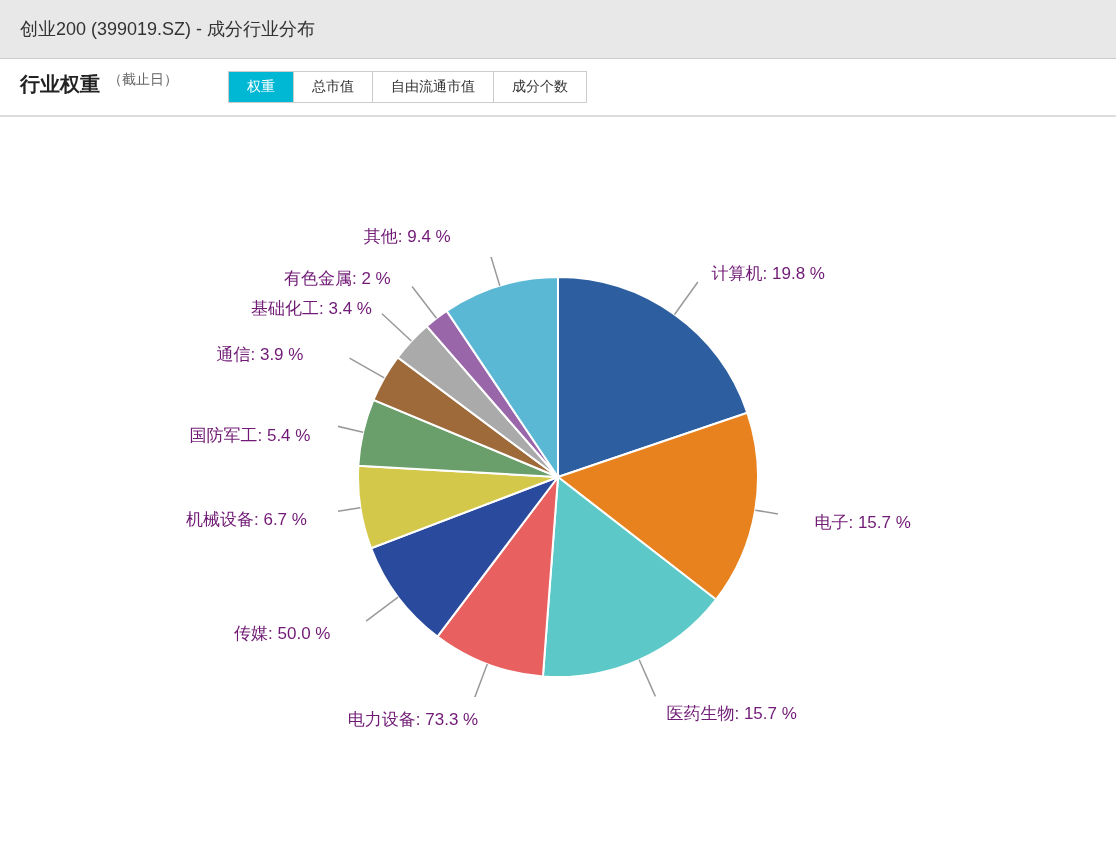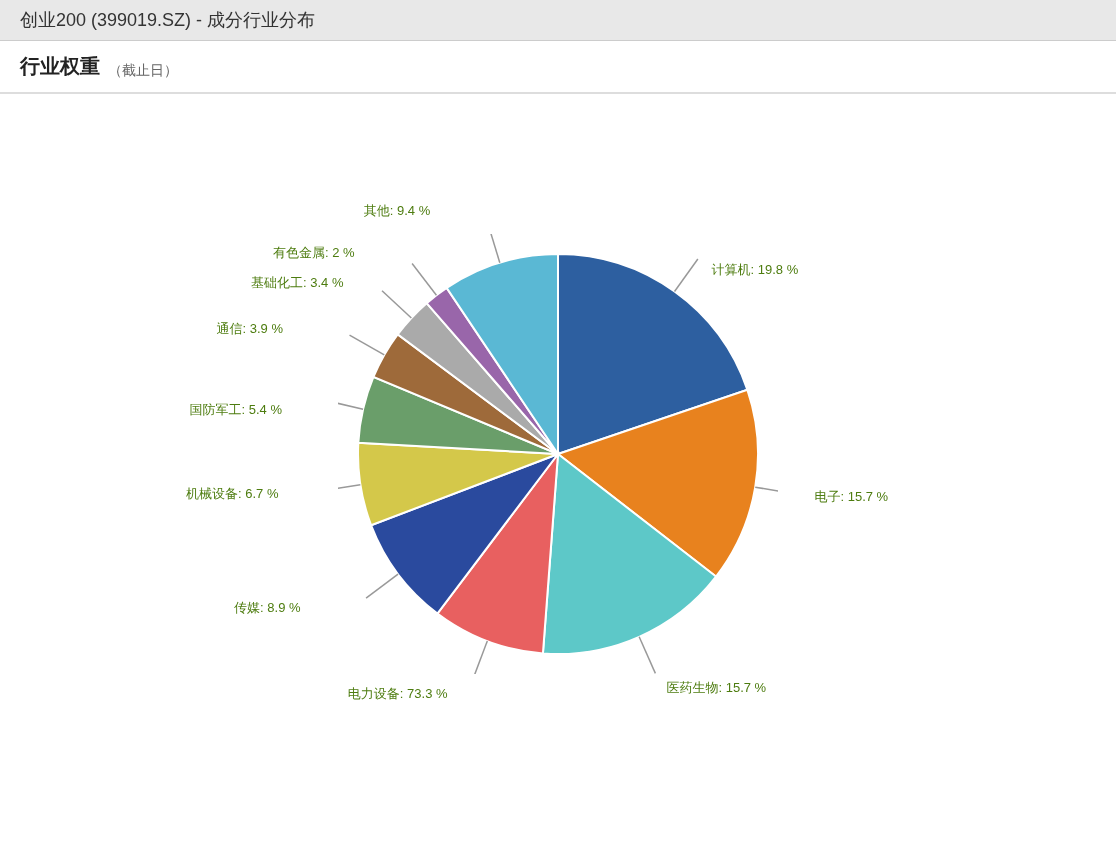--- a/index.html
+++ b/index.html
@@ -4,28 +4,28 @@
   <style>
     * { box-sizing: border-box; margin: 0; padding: 0; }
     body {
       font-family: "Microsoft YaHei", "PingFang SC", sans-serif;
       background: #fff;
       width: 1116px;
       min-height: 862px;
     }
     .title-bar {
       background: #e8e8e8;
-      padding: 8px 20px;
+      padding: 17px 20px;
       font-size: 18px;
       color: #333;
       border-bottom: 1px solid #ccc;
     }
     .controls-bar {
       display: flex;
-      align-items: flex-end;
+      align-items: flex-start;
       padding: 12px 20px;
       border-bottom: 2px solid #ddd;
       gap: 0;
     }
     .section-title {
       font-size: 20px;
       font-weight: bold;
       color: #222;
       margin-right: 8px;
     }
@@ -69,35 +69,41 @@
       height: 680px;
     }
     svg.pie-chart {
       position: absolute;
       top: 50%;
       left: 50%;
       transform: translate(-50%, -50%);
     }
     .label {
       position: absolute;
-      font-size: 13px;
-      color: #4d7c0f;
+      font-size: 17px;
+      color: #701a75;
       white-space: nowrap;
     }
   </style>
 </head>
 <body>
 
 <div class="title-bar">
   <span>创业200 (399019.SZ) - 成分行业分布</span>
 </div>
 
 <div class="controls-bar">
   <span class="section-title">行业权重</span>
   <span class="subtitle">（截止日）</span>
+  <div class="tab-group" id="tab-group">
+      <button class="tab-btn active">权重</button>
+      <button class="tab-btn">总市值</button>
+      <button class="tab-btn">自由流通市值</button>
+      <button class="tab-btn">成分个数</button>
+    </div>
 </div>
 
 <div class="chart-area">
   <div class="chart-container" id="chart-container">
     <svg class="pie-chart" id="pie-svg" width="440" height="440" viewBox="-220 -220 440 440">
         <path d="M 0 0 L 1.2246467991473532e-14 -200 A 200 200 0 0 1 189.41966099894887 -64.1887219614419 Z" fill="#2d5fa0" stroke="#fff" stroke-width="2"></path>
         <path d="M 0 0 L 189.41966099894887 -64.1887219614419 A 200 200 0 0 1 158.03100247513808 122.58141073059528 Z" fill="#e8821e" stroke="#fff" stroke-width="2"></path>
         <path d="M 0 0 L 158.03100247513808 122.58141073059528 A 200 200 0 0 1 -15.065361105586483 199.43178005212278 Z" fill="#5dc8c8" stroke="#fff" stroke-width="2"></path>
         <path d="M 0 0 L -15.065361105586483 199.43178005212278 A 200 200 0 0 1 -120.5859083378049 159.55888790771425 Z" fill="#e86060" stroke="#fff" stroke-width="2"></path>
         <path d="M 0 0 L -120.5859083378049 159.55888790771425 A 200 200 0 0 1 -186.8657884913224 71.28237574265016 Z" fill="#2a4a9e" stroke="#fff" stroke-width="2"></path>
@@ -112,25 +118,25 @@
         <line x1="81.15595153324" y1="182.79417805481225" x2="97.387141839888" y2="219.35301366577468" stroke="#999" stroke-width="1.5"></line>
         <line x1="-70.6949687558514" y1="187.08880616597347" x2="-84.83396250702168" y2="224.50656739916818" stroke="#999" stroke-width="1.5"></line>
         <line x1="-159.93693169741812" y1="120.08404506517681" x2="-191.92431803690175" y2="144.10085407821217" stroke="#999" stroke-width="1.5"></line>
         <line x1="-197.63498382205609" y1="30.666156747392186" x2="-237.1619805864673" y2="36.79938809687062" stroke="#999" stroke-width="1.5"></line>
         <line x1="-194.9053745573154" y1="-44.85415218987624" x2="-233.88644946877852" y2="-53.82498262785149" stroke="#999" stroke-width="1.5"></line>
         <line x1="-173.7263028876383" y1="-99.09173368648143" x2="-208.47156346516593" y2="-118.91008042377771" stroke="#999" stroke-width="1.5"></line>
         <line x1="-146.651069244512" y1="-135.99067574448384" x2="-175.98128309341442" y2="-163.1888108933806" stroke="#999" stroke-width="1.5"></line>
         <line x1="-121.58605953892115" y1="-158.798079729567" x2="-145.90327144670536" y2="-190.5576956754804" stroke="#999" stroke-width="1.5"></line>
         <line x1="-58.20723336565445" y1="-191.34241031176606" x2="-69.84868003878535" y2="-229.6108923741193" stroke="#999" stroke-width="1.5"></line>
       </svg>
-  <div class="label" style="left: 543.586px; top: 124.763px; margin-top: 22px;">计算机: 19.8 %</div>
+  <div class="label" style="left: 543.586px; top: 124.763px;">计算机: 19.8 %</div>
       <div class="label" style="left: 646.473px; top: 374.263px;">电子: 15.7 %</div>
       <div class="label" style="left: 498.474px; top: 565.063px;">医药生物: 15.7 %</div>
       <div class="label" style="left: 179.864px; top: 570.538px;">电力设备: 73.3 %</div>
-      <div class="label" style="left: 66.0804px; top: 485.107px;">传媒: 8.9 %</div>
+      <div class="label" style="left: 66.0804px; top: 485.107px;">传媒: 50.0 %</div>
       <div class="label" style="left: 18.0154px; top: 371.099px;">机械设备: 6.7 %</div>
       <div class="label" style="left: 21.4956px; top: 274.811px; margin-top: 12px;">国防军工: 5.4 %</div>
       <div class="label" style="left: 48.499px; top: 205.658px;">通信: 3.9 %</div>
       <div class="label" style="left: 83.0199px; top: 160px;">基础化工: 3.4 %</div>
-      <div class="label" style="left: 105px; top: 129.532px;">有色金属: 2 %</div>
+      <div class="label" style="left: 116px; top: 129.532px;">有色金属: 2 %</div>
       <div class="label" style="left: 195.786px; top: 88.0384px;">其他: 9.4 %</div>
     </div>
 </div>
 
 </body></html>

